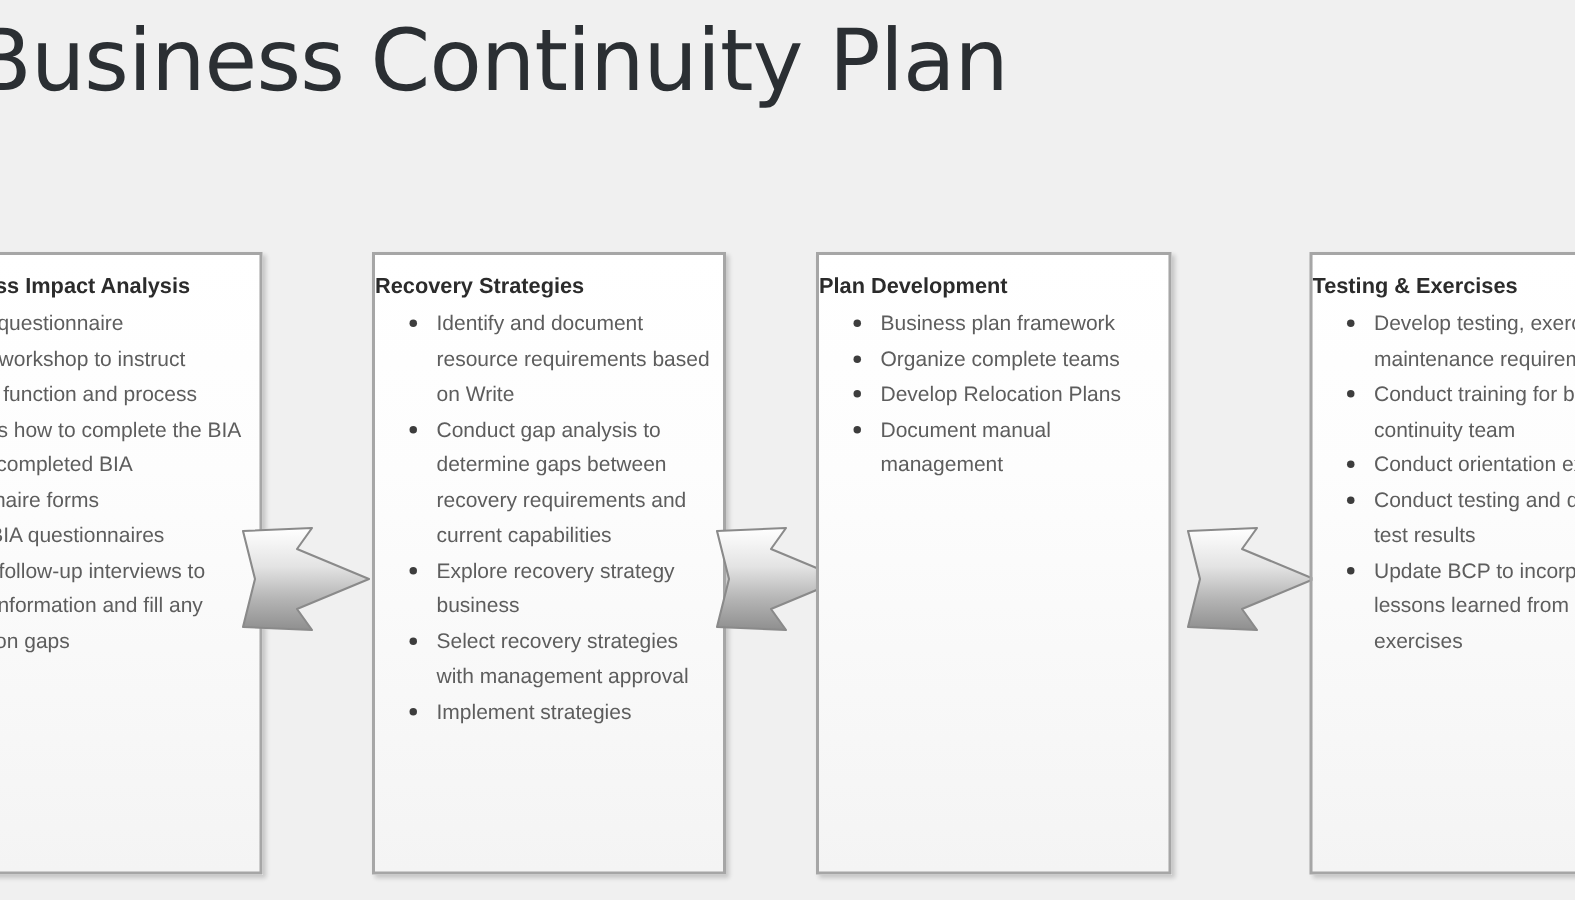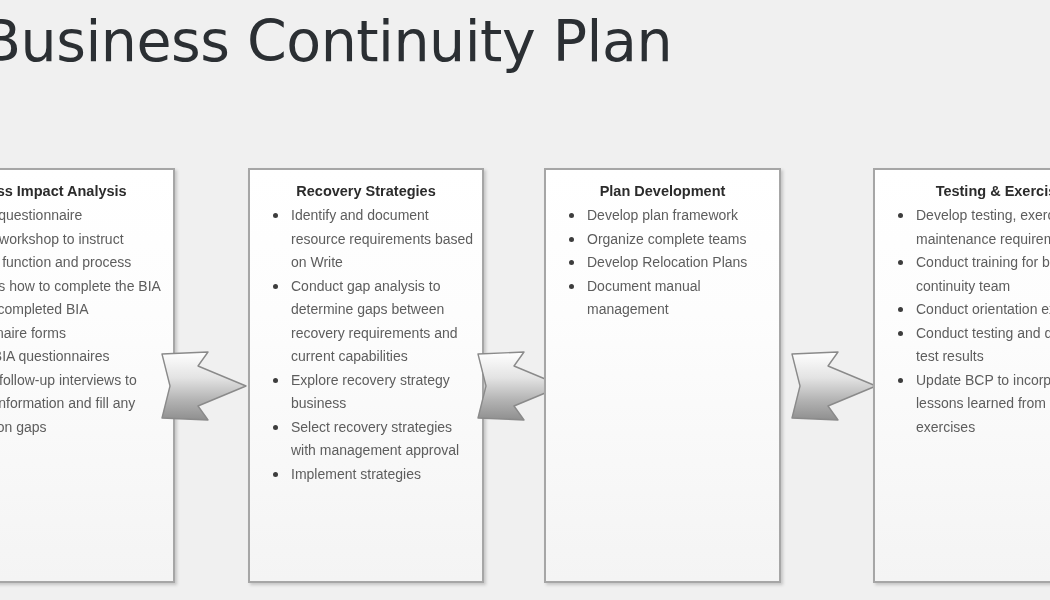--- a/index.html
+++ b/index.html
@@ -42,21 +42,21 @@
     top: 168px;
     height: 415px;
     box-sizing: border-box;
     background: linear-gradient(180deg, #ffffff 0%, #fdfdfd 35%, #f4f4f4 100%);
     border: 2px solid #a6a6a6;
     box-shadow: 2px 2px 3px rgba(0,0,0,0.18);
     overflow: hidden;
   }
 
   .box-title {
-    text-align: center;
+    text-align: left;
     font-size: 14.5px;
     font-weight: bold;
     color: #2b2b2b;
     padding-top: 13px;
     padding-bottom: 5px;
     white-space: nowrap;
   }
 
   .box-list {
     list-style: none;
@@ -157,21 +157,21 @@
         <stop offset="70%" stop-color="#b4b4b4"></stop>
         <stop offset="100%" stop-color="#8f8f8f"></stop>
       </linearGradient>
     </defs>
     <path d="M4 14 L50 12 L40 26 L88 46 L40 66 L50 80 L4 78 L12 46 Z" fill="url(#argrad2)" stroke="#8a8a8a" stroke-width="1.4" stroke-linejoin="round"></path>
   </svg>
 
   <div class="process-box" id="box-3">
     <div class="box-title">Plan Development</div>
     <ul class="box-list">
-      <li>Develop plan framework</li>
+      <li>Business plan framework</li>
       <li>Organize complete teams</li>
       <li>Develop Relocation Plans</li>
       <li>Document manual management</li>
     </ul>
   </div>
 
   <svg class="flow-arrow" id="arrow-3" viewBox="0 0 96 92">
     <defs>
       <linearGradient id="argrad3" x1="0" y1="0" x2="0" y2="1">
         <stop offset="0%" stop-color="#ffffff"></stop>

